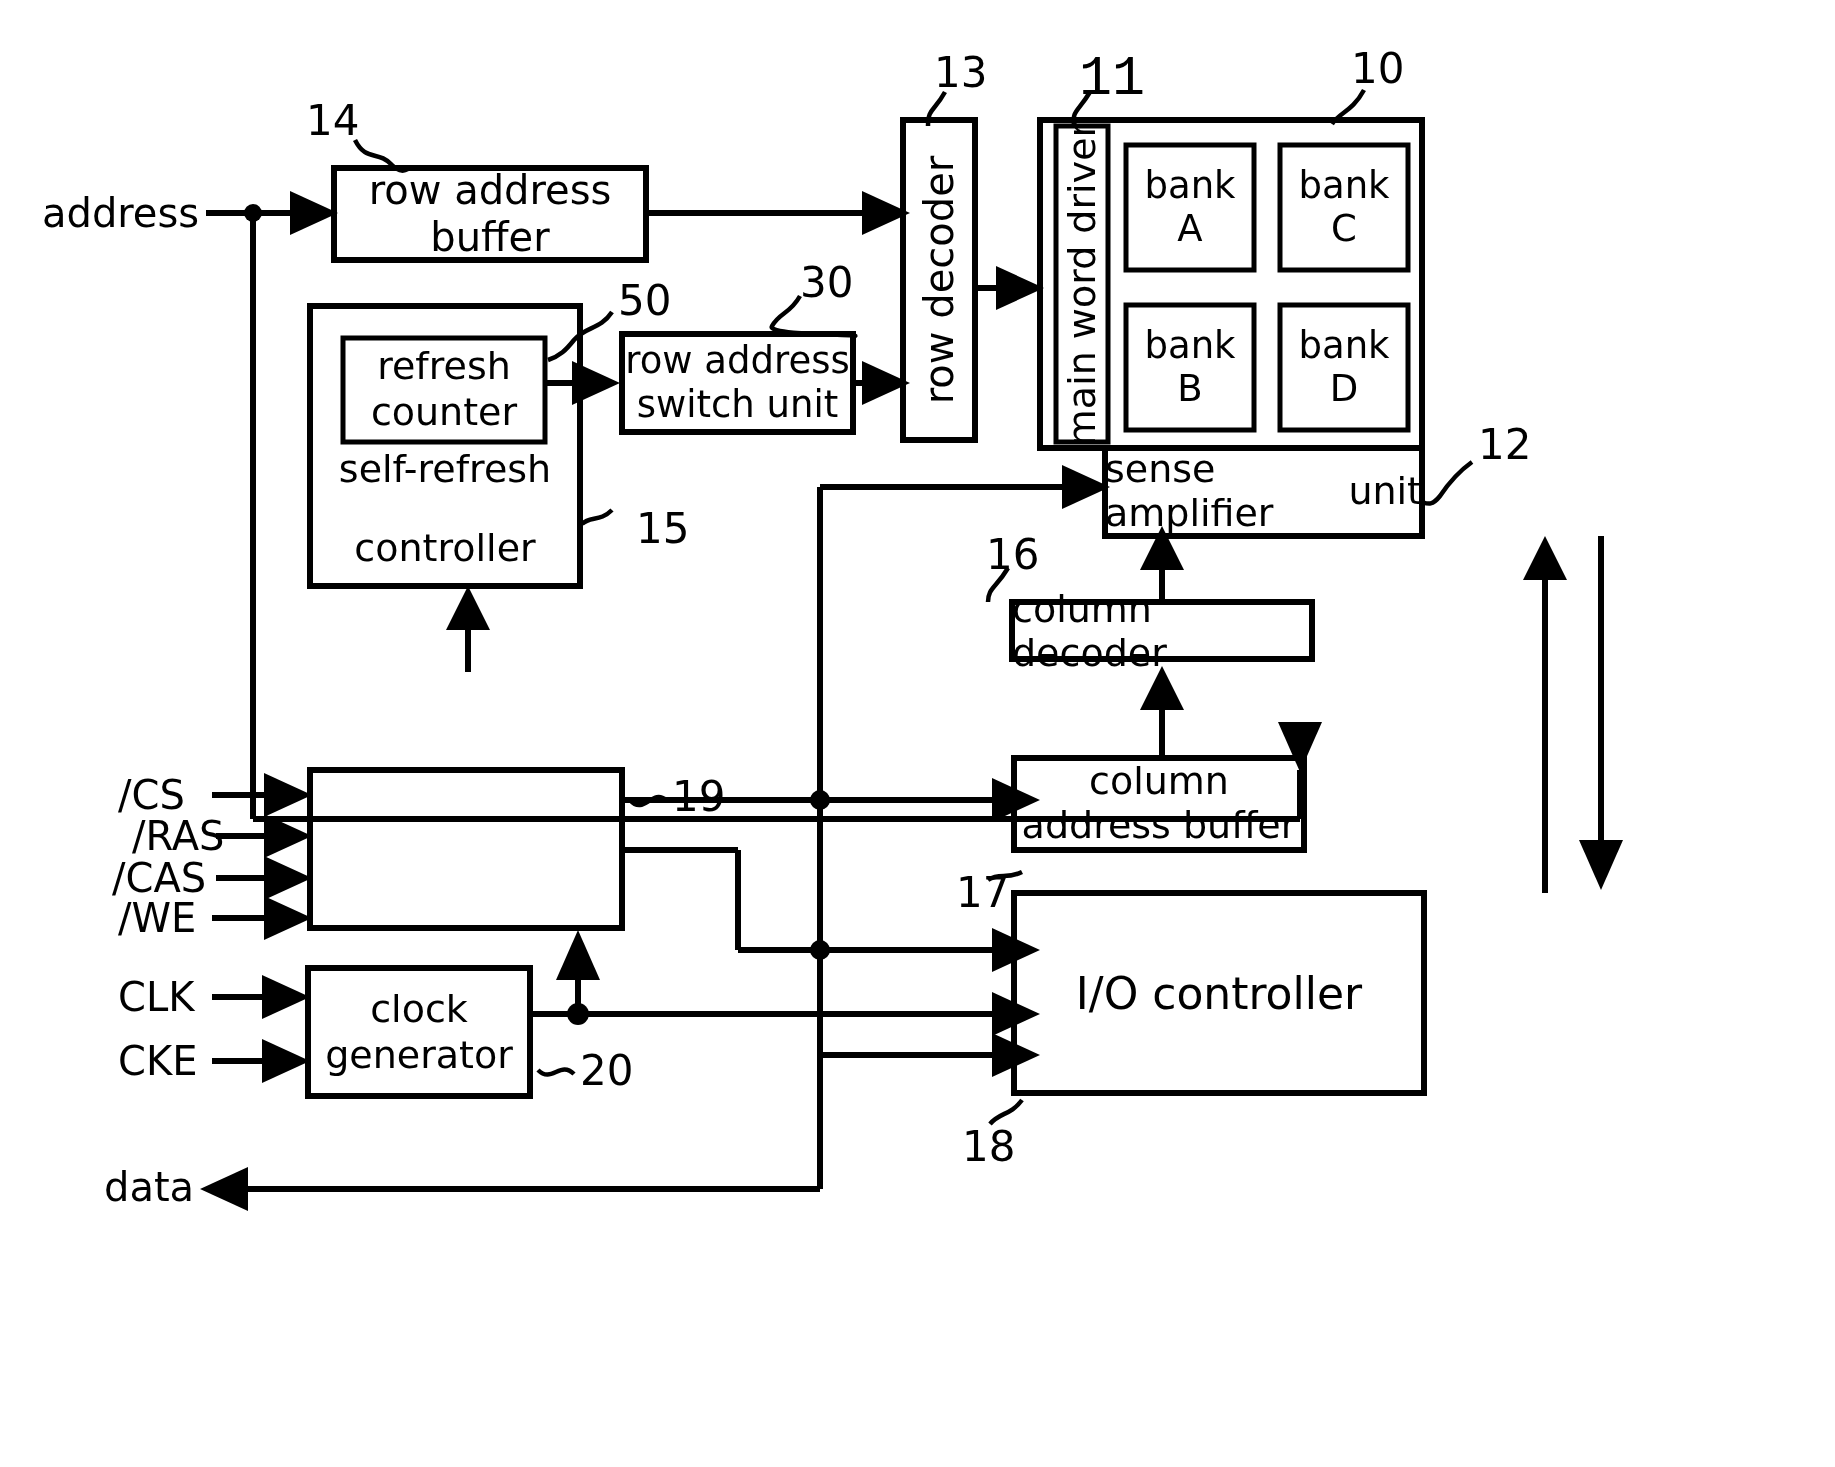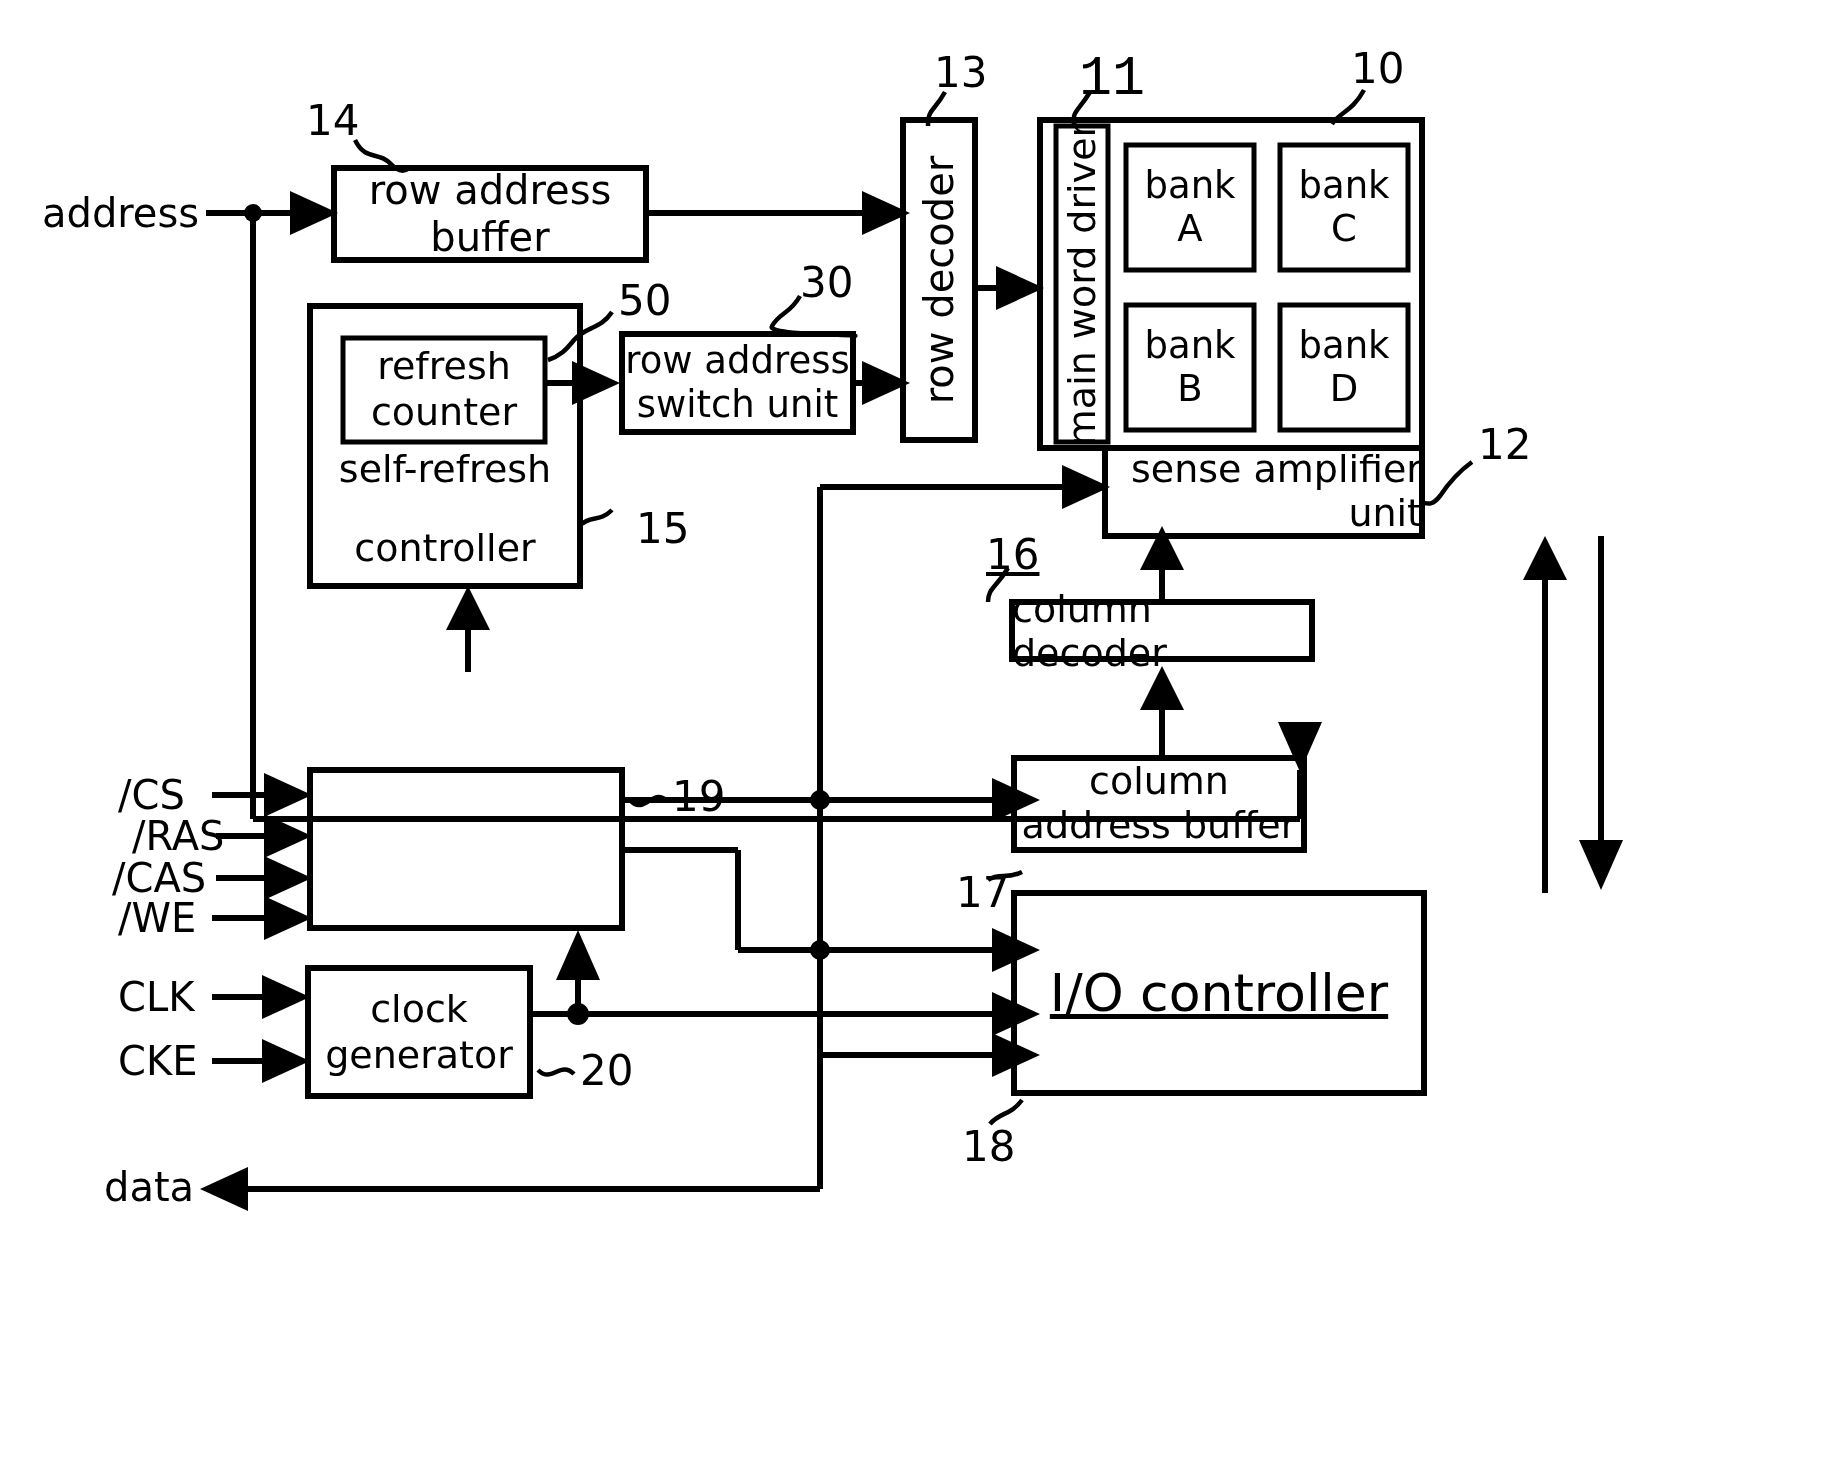--- a/index.html
+++ b/index.html
@@ -250,51 +250,51 @@
 </div>
 <div style="position:absolute;left:1126px;top:305px;width:128px;height:125px;display:flex;flex-direction:column;align-items:center;justify-content:center;line-height:1.15;">
   <div style="font-size:37px;">bank</div>
   <div style="font-size:37px;">B</div>
 </div>
 <div style="position:absolute;left:1280px;top:305px;width:128px;height:125px;display:flex;flex-direction:column;align-items:center;justify-content:center;line-height:1.15;">
   <div style="font-size:37px;">bank</div>
   <div style="font-size:37px;">D</div>
 </div>
 
-<div style="position:absolute;left:1105px;top:448px;width:317px;height:88px;display:flex;flex-direction:column;align-items:flex-end;justify-content:center;line-height:1.15;">
+<div style="position:absolute;left:1105px;top:448px;width:317px;height:88px;display:flex;align-items:center;justify-content:center;line-height:1.15;">
   <div style="font-size:38px;">sense amplifier</div>
   <div style="font-size:38px;">unit</div>
 </div>
 
 <div style="position:absolute;left:1012px;top:602px;width:300px;height:57px;display:flex;align-items:center;justify-content:center;">
   <div style="font-size:38px;">column decoder</div>
 </div>
 
 <div style="position:absolute;left:1014px;top:758px;width:290px;height:92px;display:flex;flex-direction:column;align-items:center;justify-content:center;line-height:1.15;">
   <div style="font-size:38px;">column</div>
   <div style="font-size:38px;">address buffer</div>
 </div>
 
 
 <div style="position:absolute;left:308px;top:968px;width:222px;height:128px;display:flex;flex-direction:column;align-items:center;justify-content:center;line-height:1.22;">
   <div style="font-size:38px;">clock</div>
   <div style="font-size:38px;">generator</div>
 </div>
 
 <div style="position:absolute;left:1014px;top:893px;width:410px;height:200px;display:flex;align-items:center;justify-content:center;">
-  <div style="font-size:52px;text-decoration:underline;">I/O controller</div>
+  <div style="font-size:44px;">I/O controller</div>
 </div>
 
 <div style="position:absolute;left:306px;top:96px;font-size:42px;">14</div>
 <div style="position:absolute;left:618px;top:276px;font-size:42px;">50</div>
 <div style="position:absolute;left:800px;top:258px;font-size:42px;">30</div>
 <div style="position:absolute;left:636px;top:504px;font-size:42px;">15</div>
 <div style="position:absolute;left:934px;top:48px;font-size:42px;">13</div>
 <div style="position:absolute;left:1079px;top:48px;font-size:55px;font-family:Liberation Mono, monospace;">11</div>
 <div style="position:absolute;left:1351px;top:44px;font-size:42px;">10</div>
 <div style="position:absolute;left:1478px;top:420px;font-size:42px;">12</div>
-<div style="position:absolute;left:986px;top:530px;font-size:42px;text-decoration:underline;">16</div>
+<div style="position:absolute;left:986px;top:530px;font-size:42px;">16</div>
 <div style="position:absolute;left:956px;top:868px;font-size:42px;">17</div>
 <div style="position:absolute;left:962px;top:1122px;font-size:42px;">18</div>
 <div style="position:absolute;left:672px;top:772px;font-size:42px;">19</div>
 <div style="position:absolute;left:580px;top:1046px;font-size:42px;">20</div>
 
 </div>
 
 </body></html>

